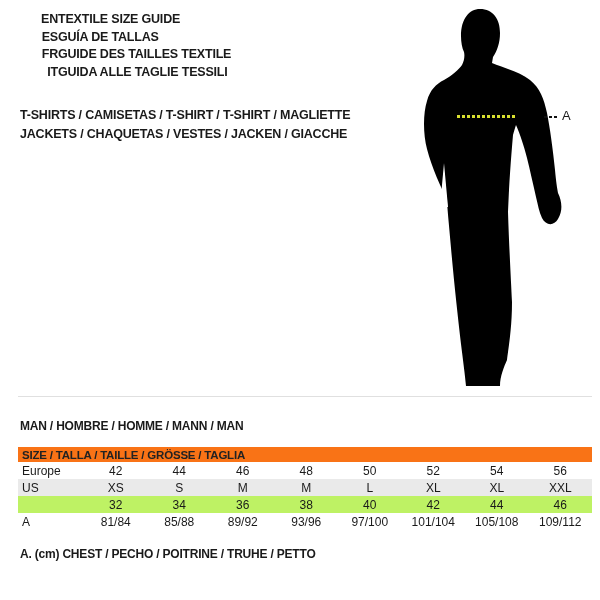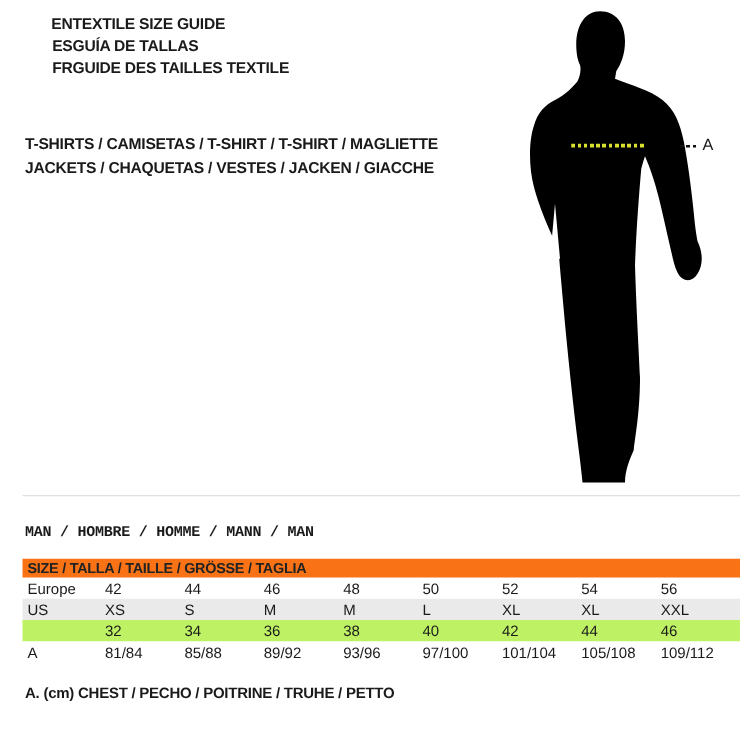--- a/index.html
+++ b/index.html
@@ -55,21 +55,20 @@
   
   .divider {
     position: absolute; left: 18px; top: 396px;
     width: 574px; height: 1px;
   }
   .section-title {
     position: absolute; left: 20px; top: 419px;
     font-size: 12px; font-weight: 700;
     letter-spacing: -0.2px;
     white-space: nowrap;
-    font-family: Liberation Mono, monospace;
   }
 
   
   .size-table {
     position: absolute; left: 18px; top: 447px;
     width: 574px;
     font-size: 12px;
   }
   .size-table-header {
     height: 15px;
@@ -79,21 +78,21 @@
     letter-spacing: -0.2px;
     color: #222222;
   }
   .size-row {
     display: grid;
     grid-template-columns: 66px repeat(8, 1fr);
     height: 17px;
     align-items: center;
   }
   .size-row .row-label { padding-left: 4px; text-align: left; }
-  .size-row .cell { text-align: left; }
+  .size-row .cell { text-align: center; }
 
   
   .footnote {
     position: absolute; left: 20px; top: 547px;
     font-size: 12px; font-weight: 700;
     letter-spacing: -0.2px;
     white-space: nowrap;
   }
 </style>
 </head>
@@ -104,20 +103,24 @@
       <span class="lang-code">EN</span>
       <span>TEXTILE SIZE GUIDE</span>
     </div>
     <div class="lang-row">
       <span class="lang-code">ES</span>
       <span>GUÍA DE TALLAS</span>
     </div>
     <div class="lang-row">
       <span class="lang-code">FR</span>
       <span>GUIDE DES TAILLES TEXTILE</span>
+    </div>
+    <div class="lang-row">
+      <span class="lang-code">IT</span>
+      <span>GUIDA ALLE TAGLIE TESSILI</span>
     </div>
   </div>
 
 <div class="categories">
   <div>T-SHIRTS / CAMISETAS / T-SHIRT / T-SHIRT / MAGLIETTE</div>
   <div>JACKETS / CHAQUETAS / VESTES / JACKEN / GIACCHE</div>
 </div>
 
 <div class="figure-wrap">
   <svg viewBox="0 0 200 400" xmlns="http://www.w3.org/2000/svg">

